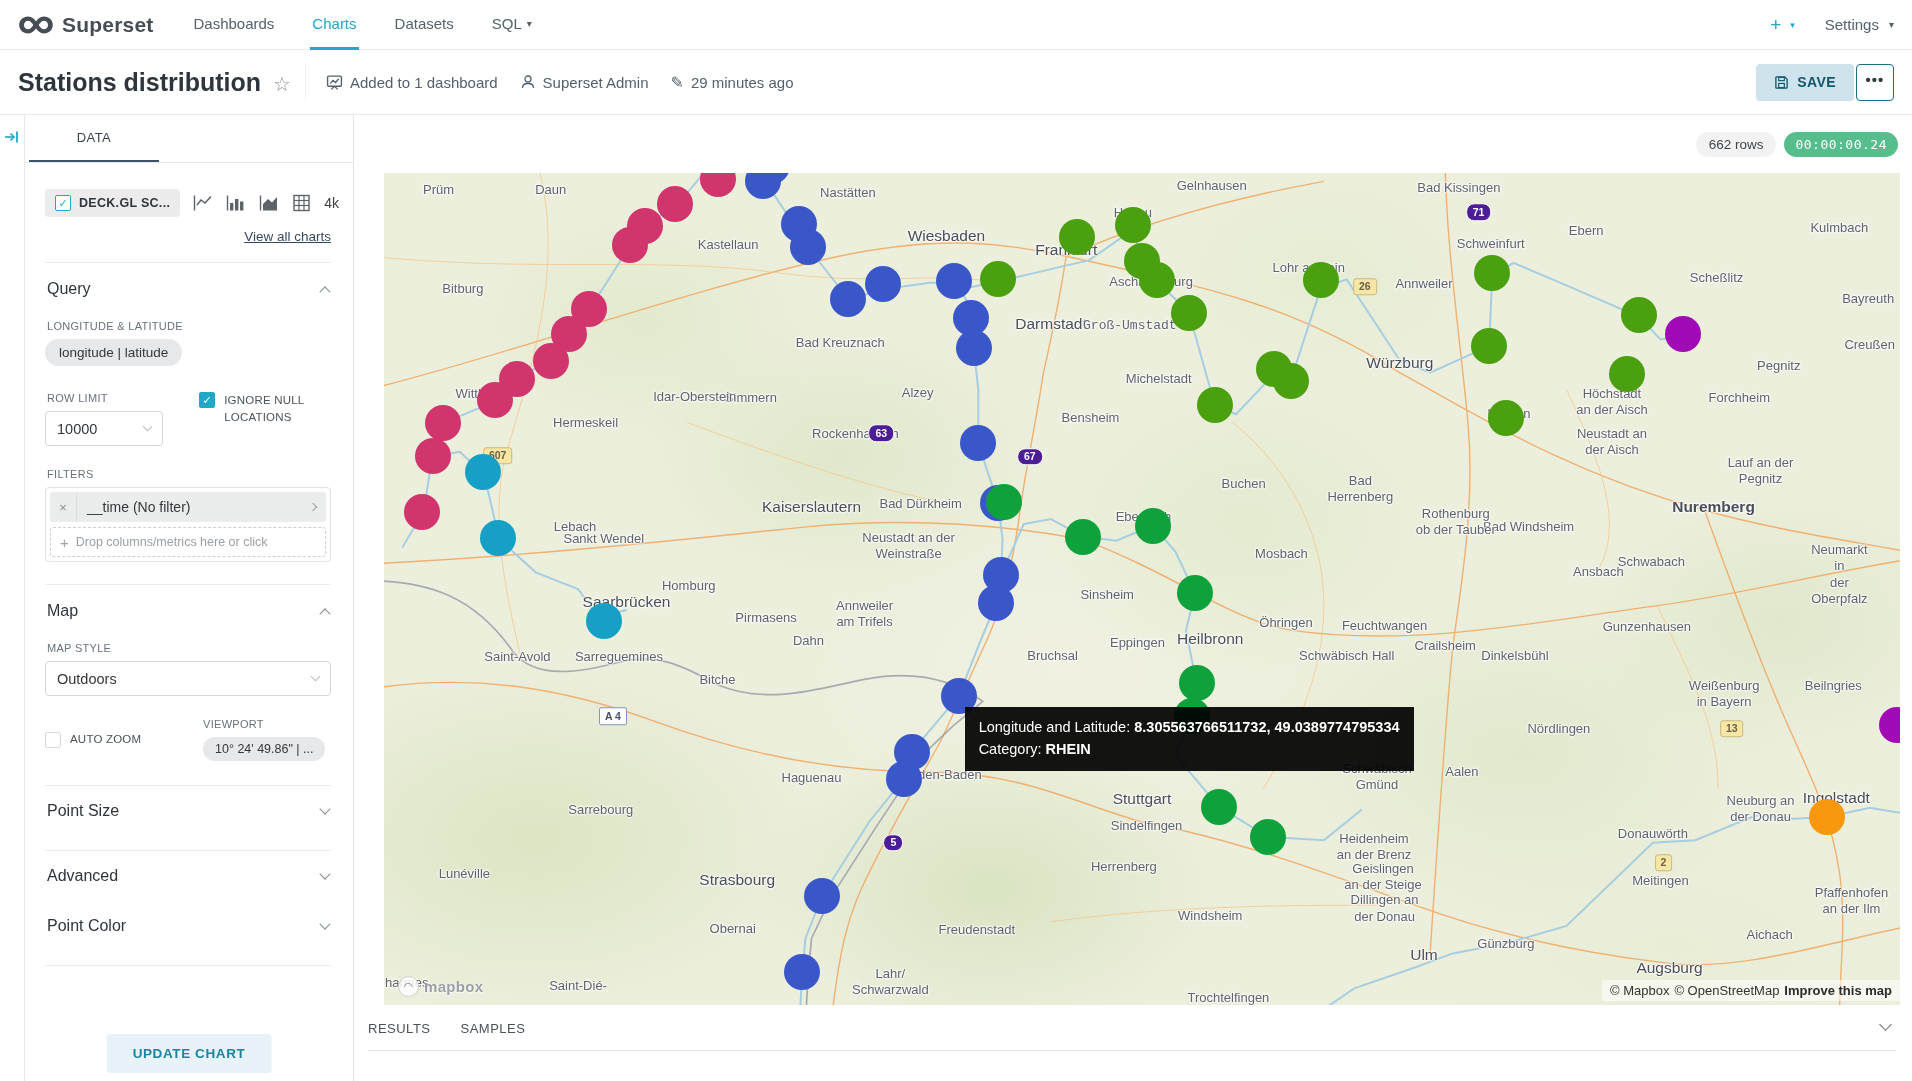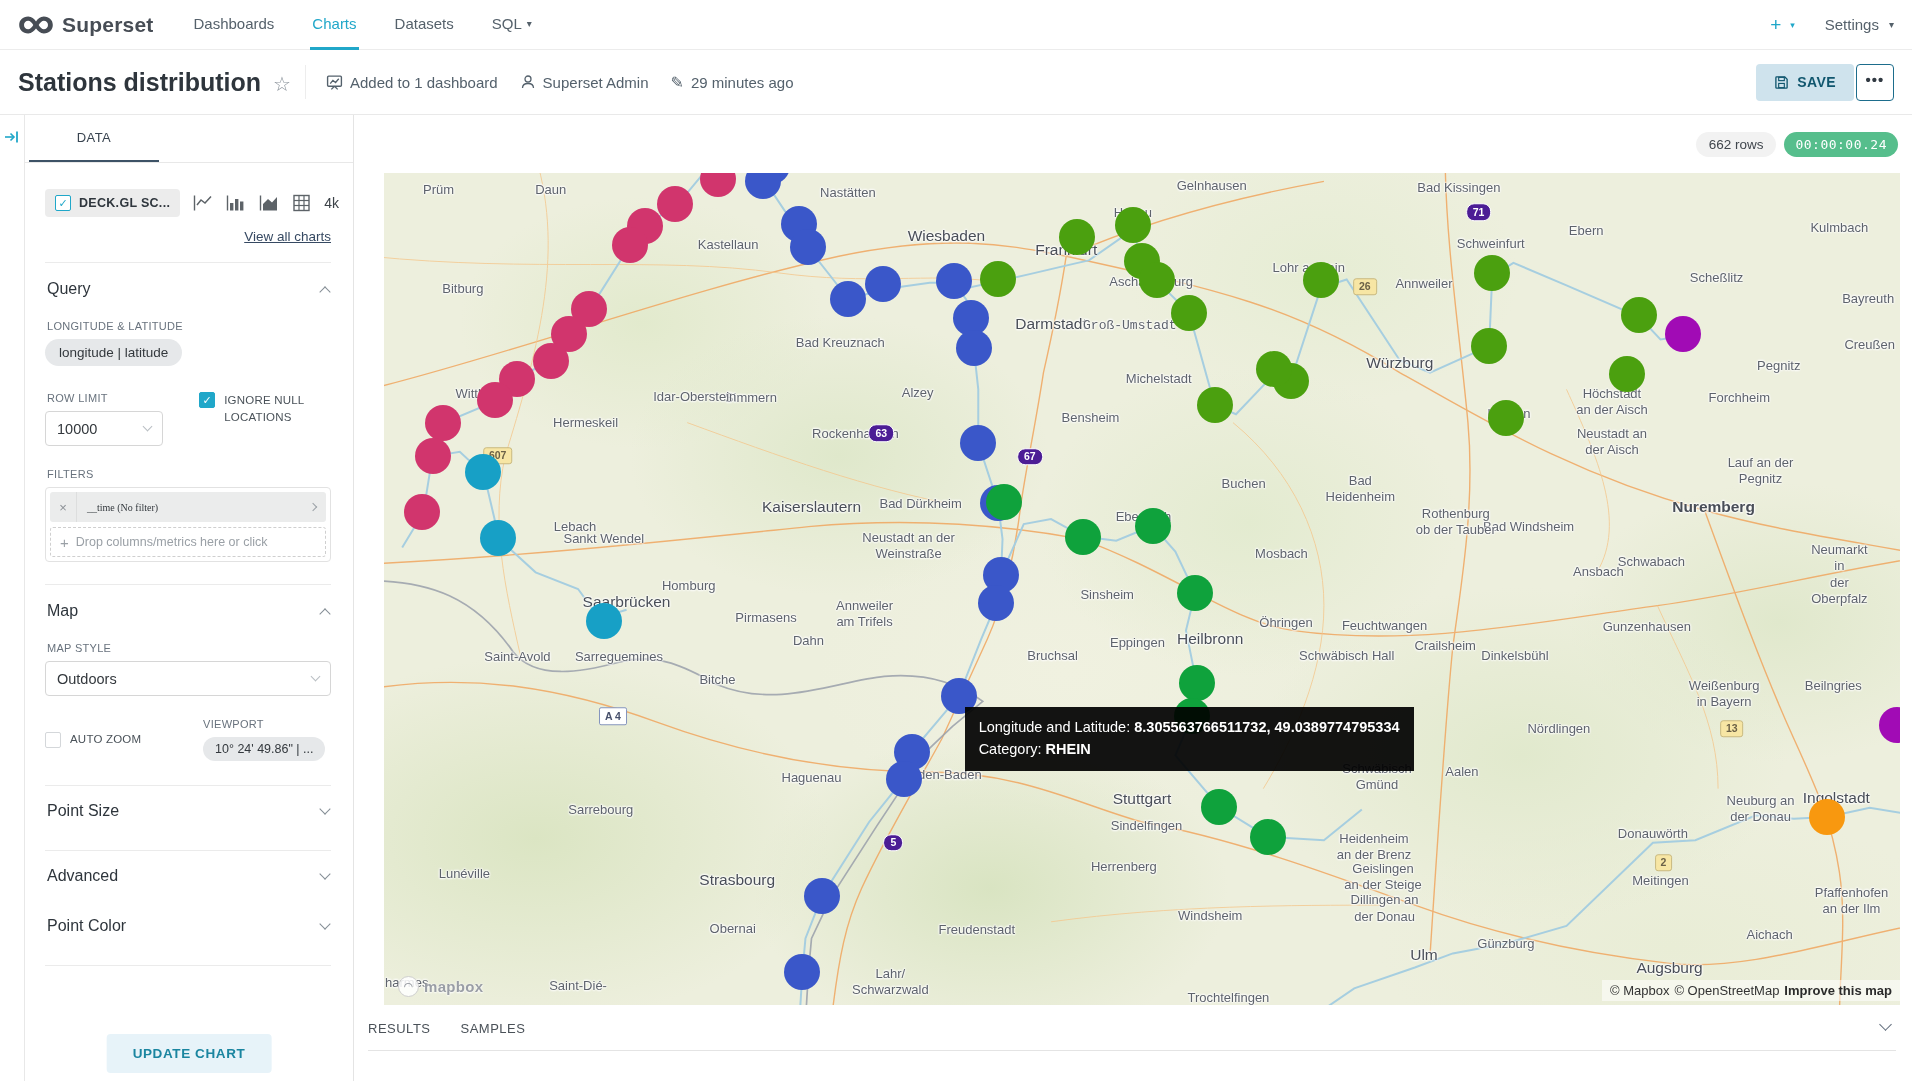--- a/index.html
+++ b/index.html
@@ -63,21 +63,21 @@
   .two-col{display:flex;margin-top:2px;}
   .col-a{width:158px;}
   .select-box{height:35px;border:1px solid #d6d6d6;border-radius:4px;background:#fff;display:flex;align-items:center;padding:0 11px;font-size:14.5px;color:#33383d;cursor:pointer;}
   .select-box .chev{margin-left:auto;width:7px;height:7px;border-color:#b9bec3;}
   .rowlimit-select{width:118px;}
   .check-row{display:flex;gap:9px;align-items:flex-start;margin-top:2px;}
   .check-label{font-size:11.5px;color:#4a5259;letter-spacing:.2px;line-height:1.5;max-width:110px;}
   .filters-box{border:1px solid #e2e2e2;border-radius:4px;padding:4px;margin-top:2px;}
   .filter-chip{background:#ebecec;border-radius:3px;height:30px;display:flex;align-items:center;cursor:pointer;}
   .filter-x{width:27px;align-self:stretch;display:flex;align-items:center;justify-content:center;color:#8b9096;font-size:13px;border-right:1px solid #dddede;}
-  .filter-chip-label{flex:1;padding:0 10px;font-size:10px;color:#33383d;font-family:Liberation Serif, serif;}
+  .filter-chip-label{flex:1;padding:0 10px;font-size:14px;color:#33383d;}
   .filter-chip .chev{width:6px;height:6px;margin-right:10px;border-color:#9aa0a6;}
   .drop-zone{margin-top:5px;border:1px dashed #cfcfcf;border-radius:3px;height:30px;display:flex;align-items:center;padding:0 9px;gap:7px;color:#9aa0a6;font-size:12.5px;cursor:pointer;}
   .drop-plus{font-size:15px;color:#9aa0a6;}
   .map-style-select{width:100%;}
   .autozoom-row{display:flex;margin-top:22px;}
   .az-left{display:flex;gap:9px;width:158px;align-items:center;}
   .vp-right .ctl-label{margin:0 0 7px 0;}
   .vp-pill{font-size:12.5px;padding:5px 12px;}
   .collapsed-sections .section-head{padding:16px 2px;}
   .collapsed-sections .wrap{border-bottom:1px solid #ebebeb;}
@@ -414,21 +414,21 @@
           <div class="city" style="left: 35.2%; top: 26.5%;">Alzey</div>
           <div class="city" style="left: 46.6%; top: 29.4%;">Bensheim</div>
           <div class="city" style="left: 81%; top: 27.5%;">Höchstadt
 an der Aisch</div>
           <div class="city" style="left: 89.4%; top: 27.1%;">Forchheim</div>
           <div class="city" style="left: 81%; top: 32.3%;">Neustadt an
 der Aisch</div>
           <div class="city" style="left: 31.1%; top: 31.4%;">Rockenhausen</div>
           <div class="city" style="left: 13.3%; top: 30%;">Hermeskeil</div>
           <div class="city" style="left: 64.4%; top: 38%;">Bad
-Heidenheim</div>
+Herrenberg</div>
           <div class="city" style="left: 56.7%; top: 37.4%;">Buchen</div>
           <div class="city" style="left: 59.2%; top: 45.8%;">Mosbach</div>
           <div class="city" style="left: 34.6%; top: 44.8%;">Neustadt an der
 Weinstraße</div>
           <div class="city big" style="left: 28.2%; top: 40.1%;">Kaiserslautern</div>
           <div class="city" style="left: 35.4%; top: 39.8%;">Bad Dürkheim</div>
           <div class="city" style="left: 20.1%; top: 47.5%; margin-top: 18px;">Homburg</div>
           <div class="city" style="left: 12.6%; top: 42.6%;">Lebach</div>
           <div class="city" style="left: 14.5%; top: 44%;">Sankt Wendel</div>
           <div class="city" style="left: 8.8%; top: 58.2%;">Saint-Avold</div>

